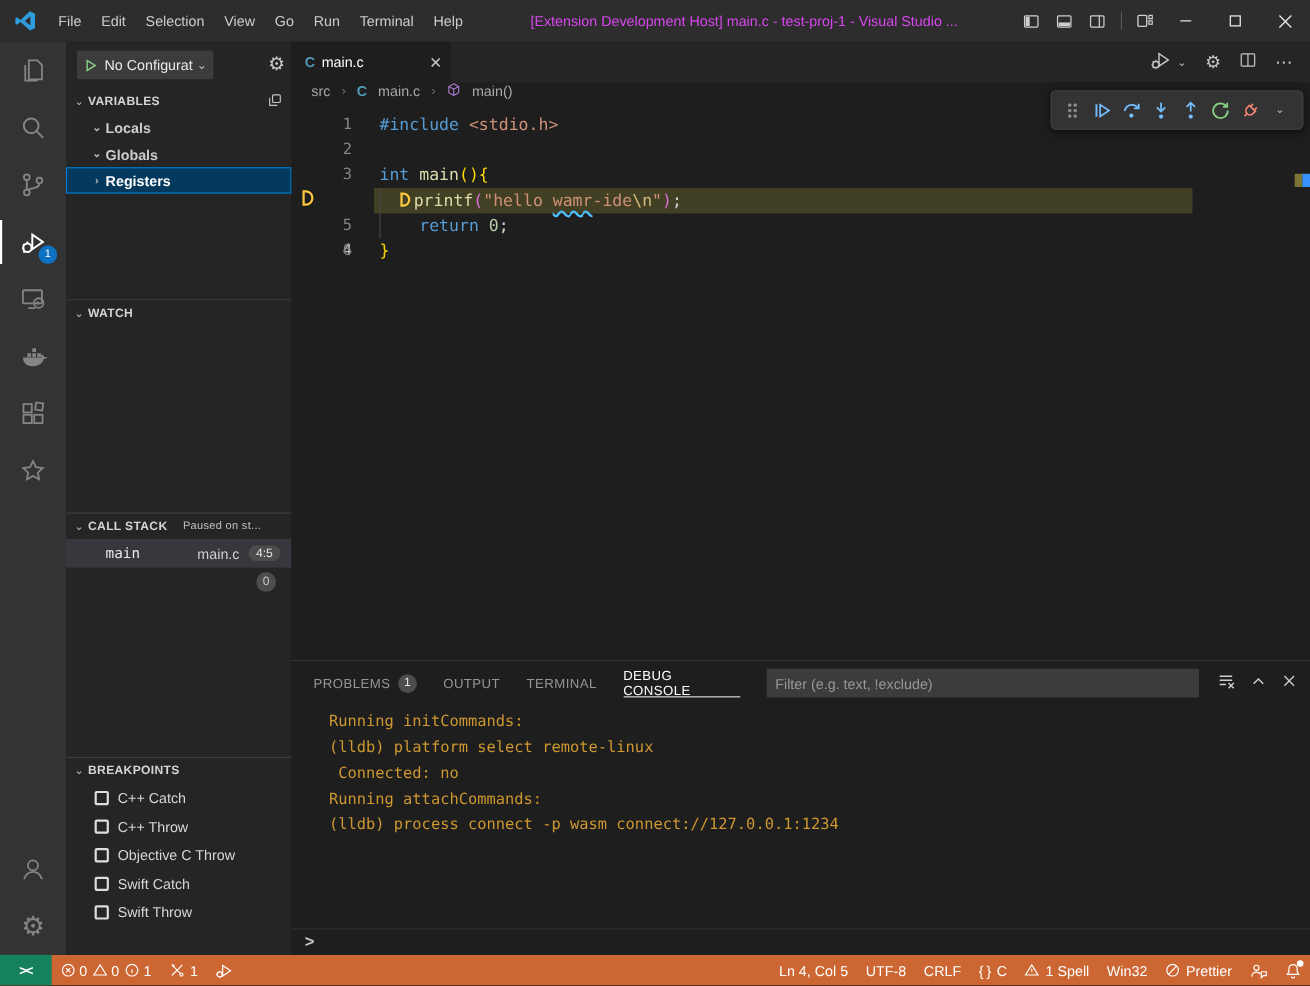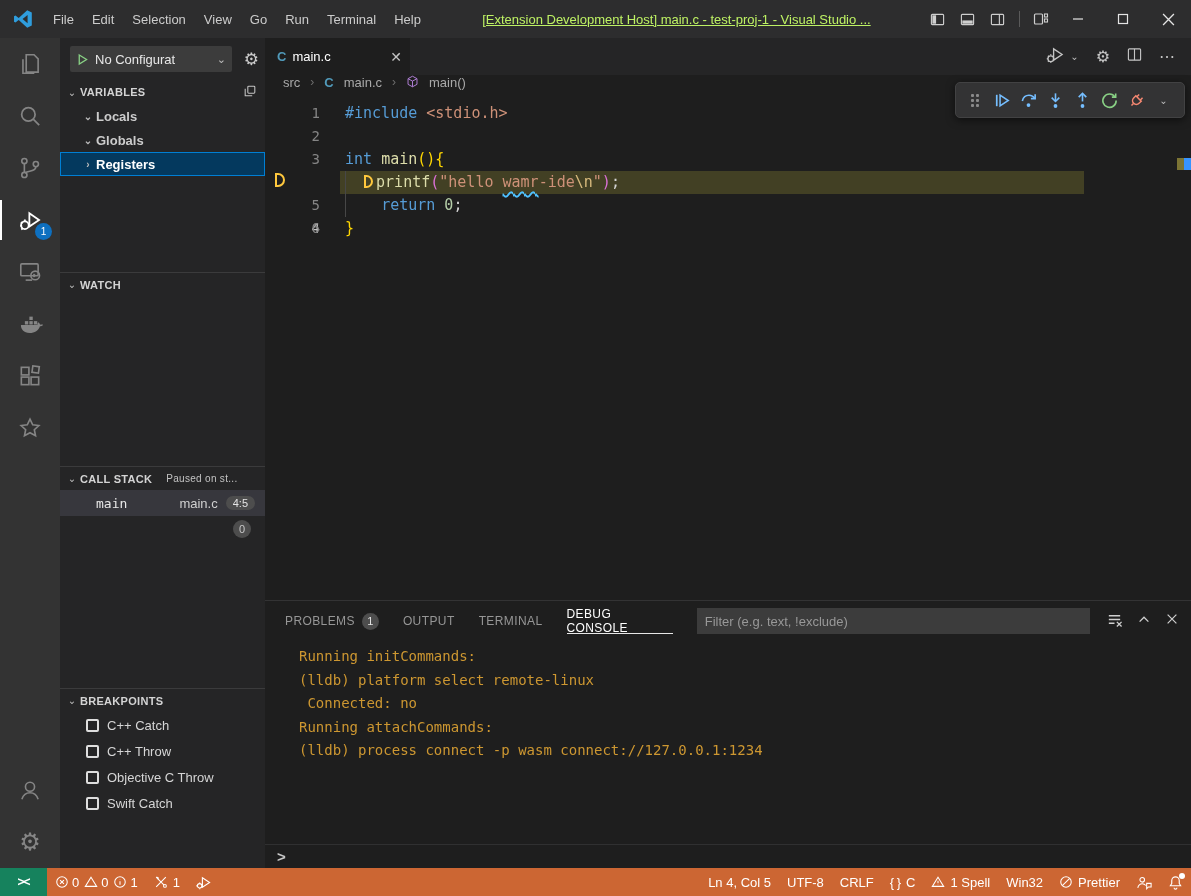--- a/index.html
+++ b/index.html
@@ -3,21 +3,21 @@
 <meta charset="utf-8">
 <style>
   * { margin:0; padding:0; box-sizing:border-box; }
   html,body { width:1191px; height:896px; overflow:hidden; background:#1e1e1e;
     font-family:"Liberation Sans", sans-serif; color:#cccccc; -webkit-user-select:none; }
 
   
   .titlebar { height:38px; background:#2d2d2e; display:flex; align-items:center; font-size:13px; color:#cccccc; }
   .tb-logo { width:22px; height:22px; margin:0 10px 0 12px; flex:none; }
   .menu-item { padding:0 9px; height:100%; display:flex; align-items:center; cursor:default; }
-  .tb-title { margin:0 auto; color:#bef264; white-space:nowrap; overflow:hidden;text-decoration:underline; }
+  .tb-title { margin:0 auto; color:#d946ef; white-space:nowrap; overflow:hidden; }
   .tb-right { display:flex; align-items:center; height:100%; }
   .tb-lay { width:30px; height:100%; display:flex; align-items:center; justify-content:center; color:#cfcfcf; }
   .tb-div { width:1px; height:16px; background:#5a5a5a; margin:0 6px; }
   .tb-win { width:45px; height:100%; display:flex; align-items:center; justify-content:center; color:#e4e4e4; font-size:14px; }
 
   
   .main { display:flex; height:830px; }
 
   
   .actbar { width:60px; background:#333333; display:flex; flex-direction:column; flex:none; }
@@ -25,21 +25,21 @@
   .act.active { color:#ffffff; }
   .act.active::before { content:""; position:absolute; left:0; top:6px; bottom:6px; width:2px; background:#ffffff; }
   .act-badge { position:absolute; right:8px; bottom:6px; min-width:17px; height:17px; border-radius:9px;
     background:#0e70c0; color:#fff; font-size:10px; display:flex; align-items:center; justify-content:center; }
   .act-spacer { flex:1; }
   .gear-glyph { font-family:"DejaVu Sans", sans-serif; font-size:24px; line-height:1; }
 
   
   .sidebar { width:205px; background:#252526; flex:none; display:flex; flex-direction:column; font-size:13px; }
   .side-toolbar { height:42px; display:flex; align-items:center; padding:0 6px 0 10px; flex:none; }
-  .cfg-box { height:26px; background:#3c3c3c; border-radius:2px; display:flex; align-items:center; padding:0 6px; width:162px; }
+  .cfg-box { height:26px; background:#3c3c3c; border-radius:2px; display:flex; align-items:center; padding:0 6px; width:124px; }
   .cfg-box .lbl { color:#e8e8e8; margin:0 2px 0 6px; white-space:nowrap; overflow:hidden; flex:1; }
   .cfg-chev { color:#bdbdbd; font-size:11px; }
   .side-gear { margin-left:auto; color:#cccccc; font-family:"DejaVu Sans", sans-serif; font-size:17px; }
   .sec-hd { height:24px; display:flex; align-items:center; font-size:11px; font-weight:bold; color:#d4d4d4;
     padding:0 8px 0 4px; letter-spacing:.3px; flex:none; }
   .sec-hd .tw { width:16px; text-align:center; color:#bdbdbd; font-weight:normal; font-size:10px; }
   .sec-hd.bordered { border-top:1px solid rgba(128,128,128,.25); }
   .sec-desc { font-size:10px; color:#c3c3c3; margin-left:14px; font-weight:normal; white-space:nowrap; }
   .hd-ico { margin-left:auto; color:#c5c5c5; }
   .tree-row { height:24px; display:flex; align-items:center; padding-left:20px; color:#cccccc; flex:none; }
@@ -328,20 +328,24 @@
       <span class="checkbox"></span>
       <span>C++ Throw</span>
     </div>
     <div class="bp-row">
       <span class="checkbox"></span>
       <span>Objective C Throw</span>
     </div>
     <div class="bp-row">
       <span class="checkbox"></span>
       <span>Swift Catch</span>
+    </div>
+    <div class="bp-row">
+      <span class="checkbox"></span>
+      <span>Swift Throw</span>
     </div>
   </div>
 
   <div class="edcol">
 
     <div class="dbgbar">
       <div class="dbtn">
         <span class="grip">
             <i></i>
             <i></i>

